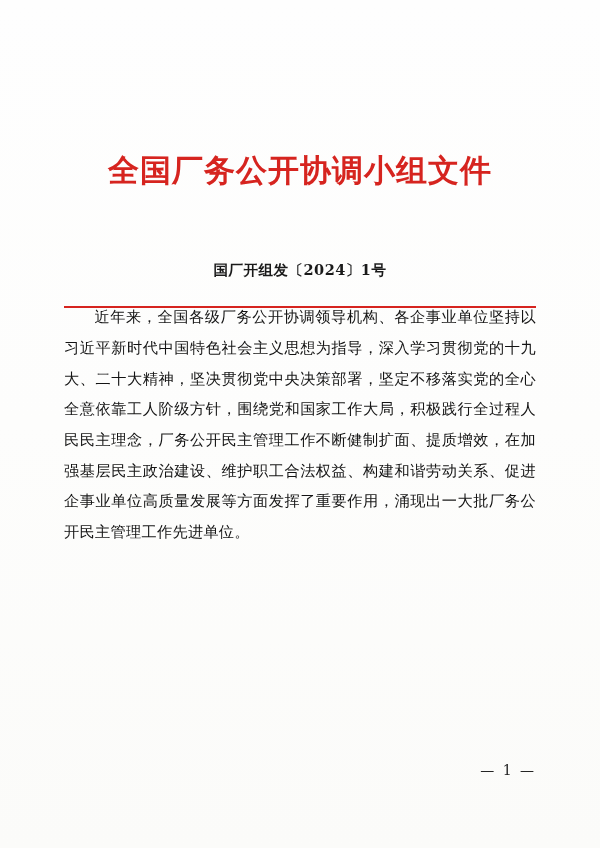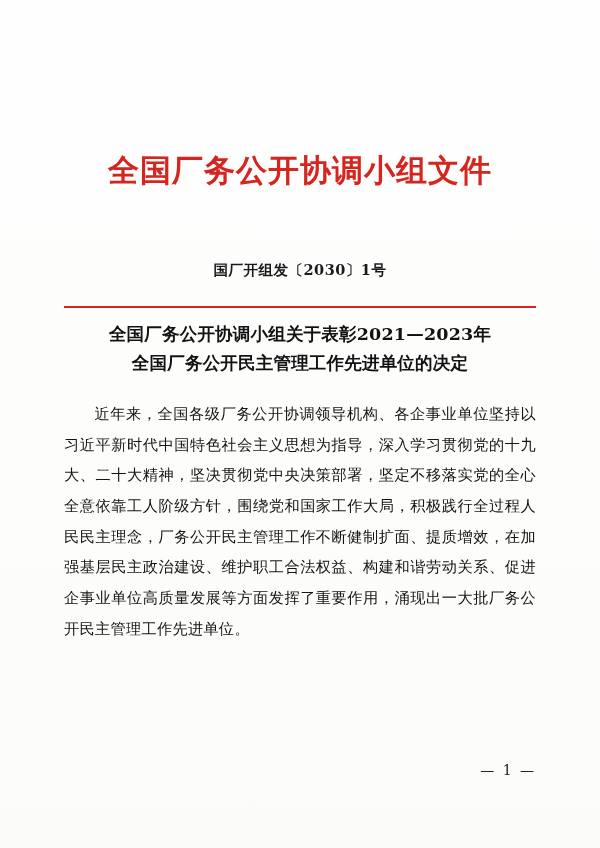--- a/index.html
+++ b/index.html
@@ -117,28 +117,24 @@
 </head>
 <body>
 
 <div class="page">
   <div class="paper-tint"></div>
 
   <div class="content">
 
     <h1 class="doc-title">全国厂务公开协调小组文件</h1>
 
-    <div class="doc-number">国厂开组发〔2030〕1号</div>
+    <div class="doc-number">国厂开组发〔2024〕1号</div>
 
     <div class="red-rule"></div>
 
-    <h2 class="heading">
-      <span class="line">全国厂务公开协调小组关于表彰2021—2023年</span>
-      <span class="line">全国厂务公开民主管理工作先进单位的决定</span>
-    </h2>
 
     <div class="body-text">
       <p class="para">近年来，全国各级厂务公开协调领导机构、各企事业单位坚持以习近平新时代中国特色社会主义思想为指导，深入学习贯彻党的十九大、二十大精神，坚决贯彻党中央决策部署，坚定不移落实党的全心全意依靠工人阶级方针，围绕党和国家工作大局，积极践行全过程人民民主理念，厂务公开民主管理工作不断健制扩面、提质增效，在加强基层民主政治建设、维护职工合法权益、构建和谐劳动关系、促进企事业单位高质量发展等方面发挥了重要作用，涌现出一大批厂务公开民主管理工作先进单位。</p>
     </div>
 
   </div>
 
   <div class="page-number">— 1 —</div>
 </div>
 

